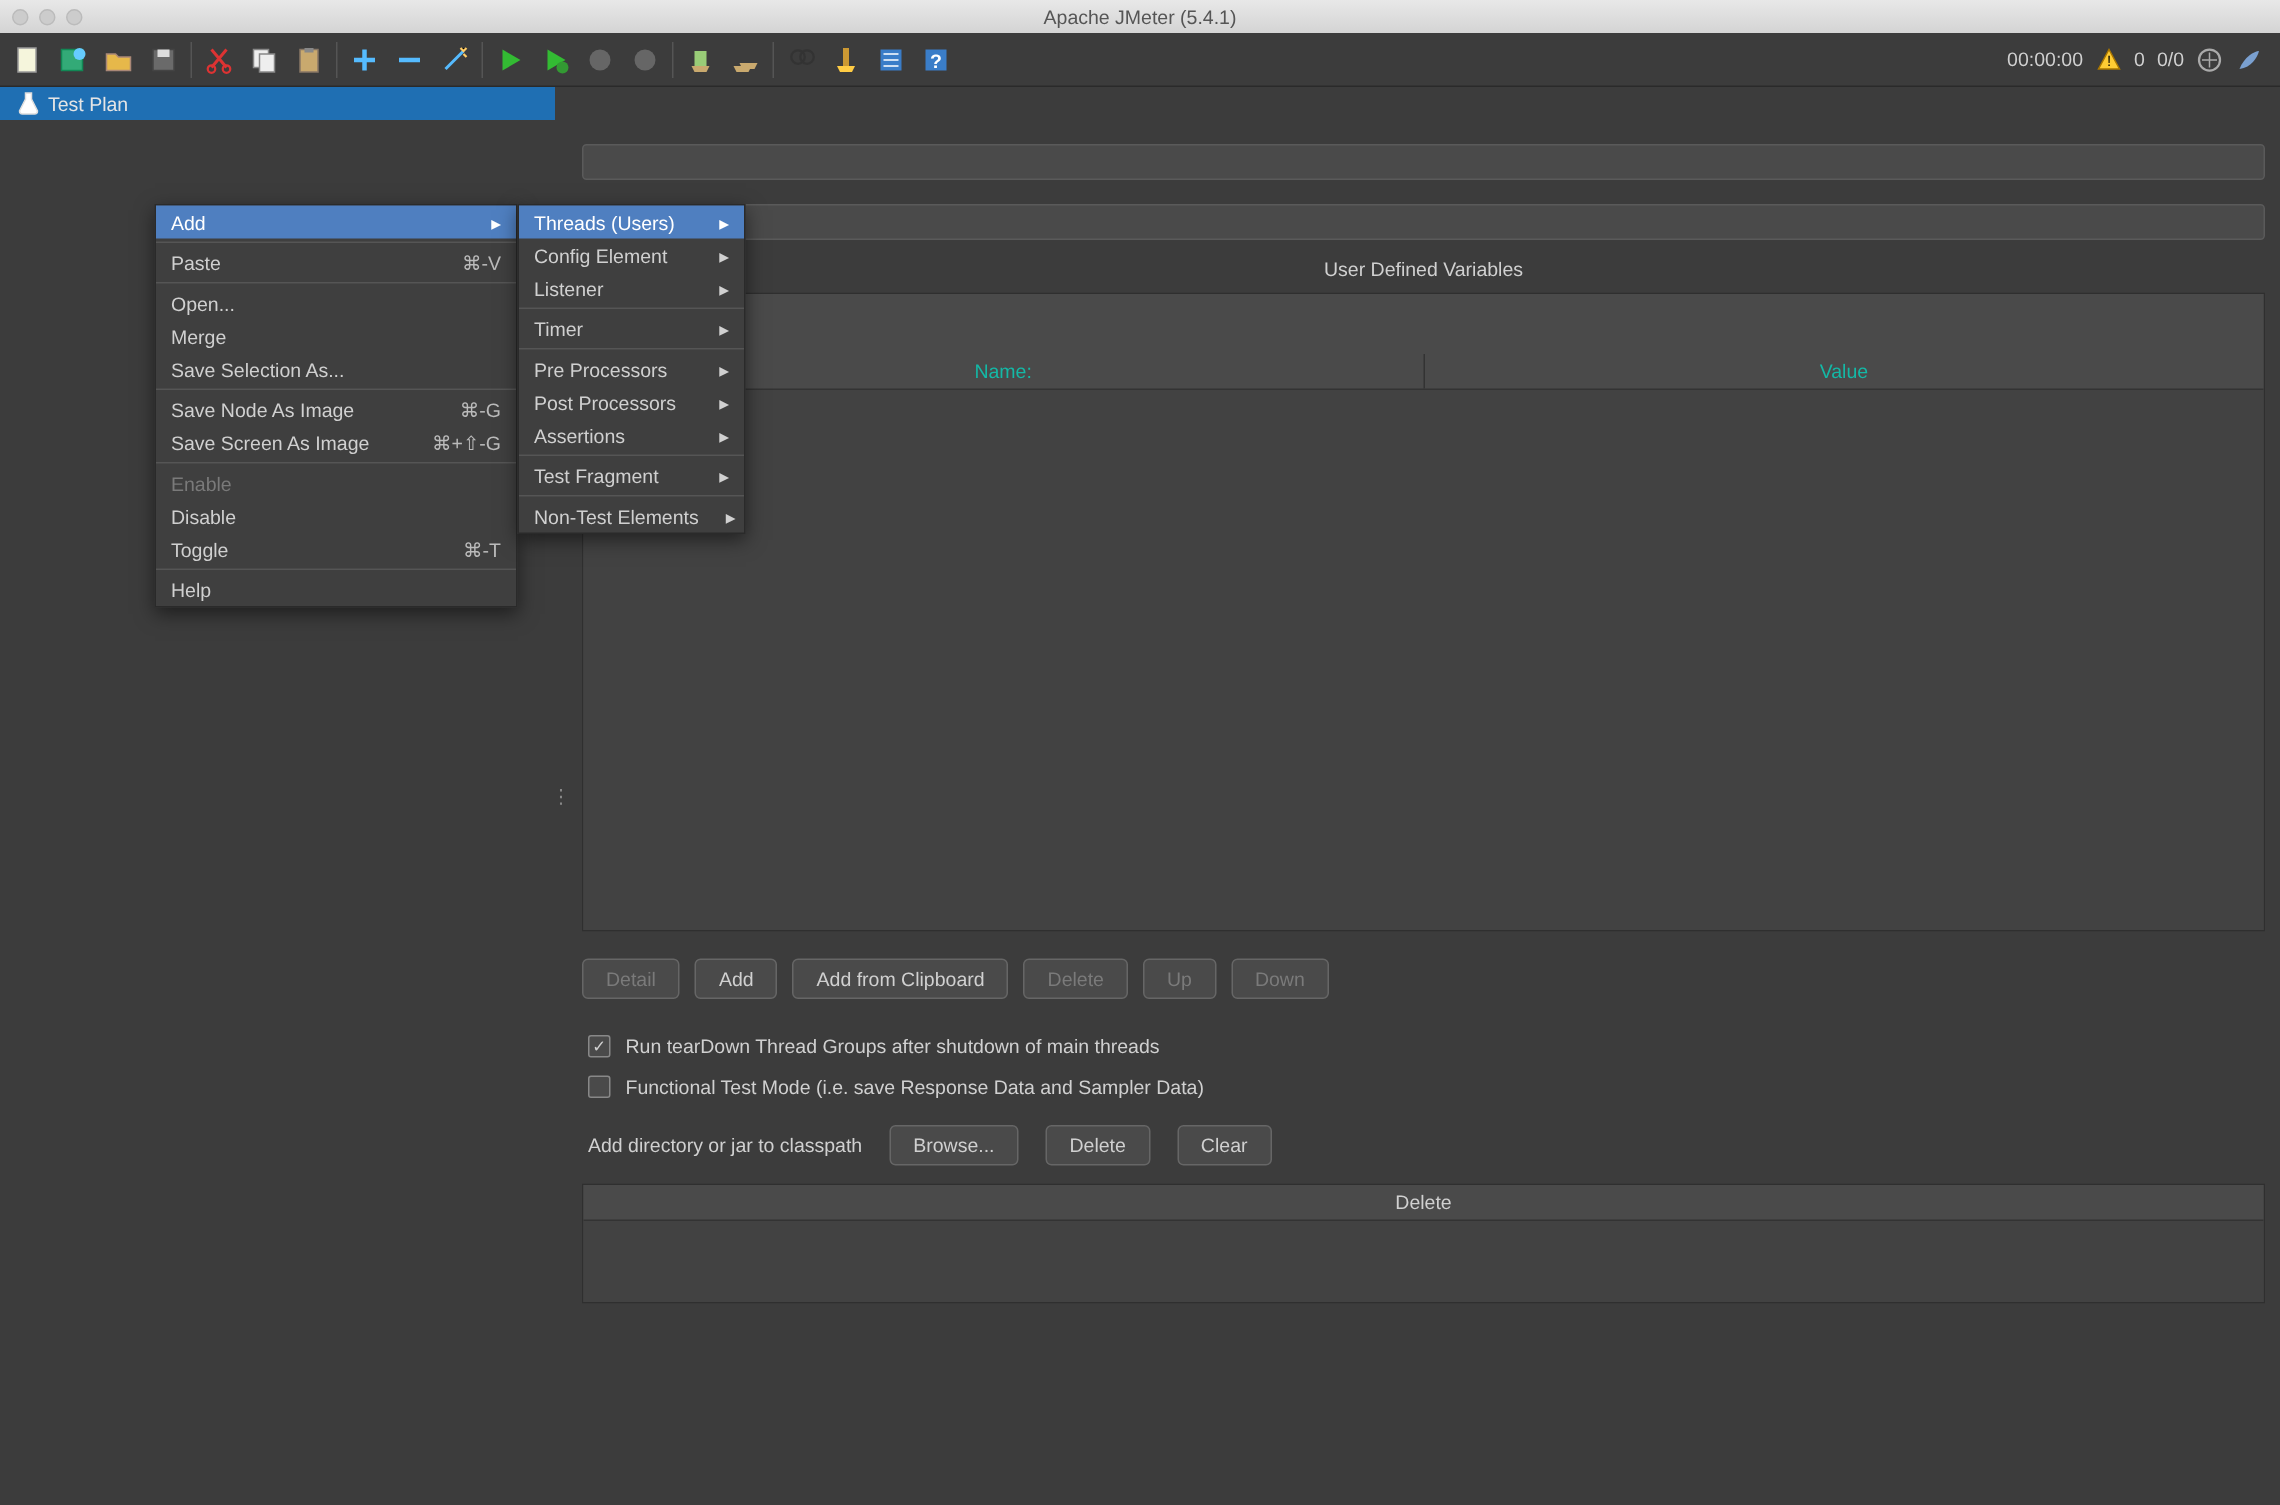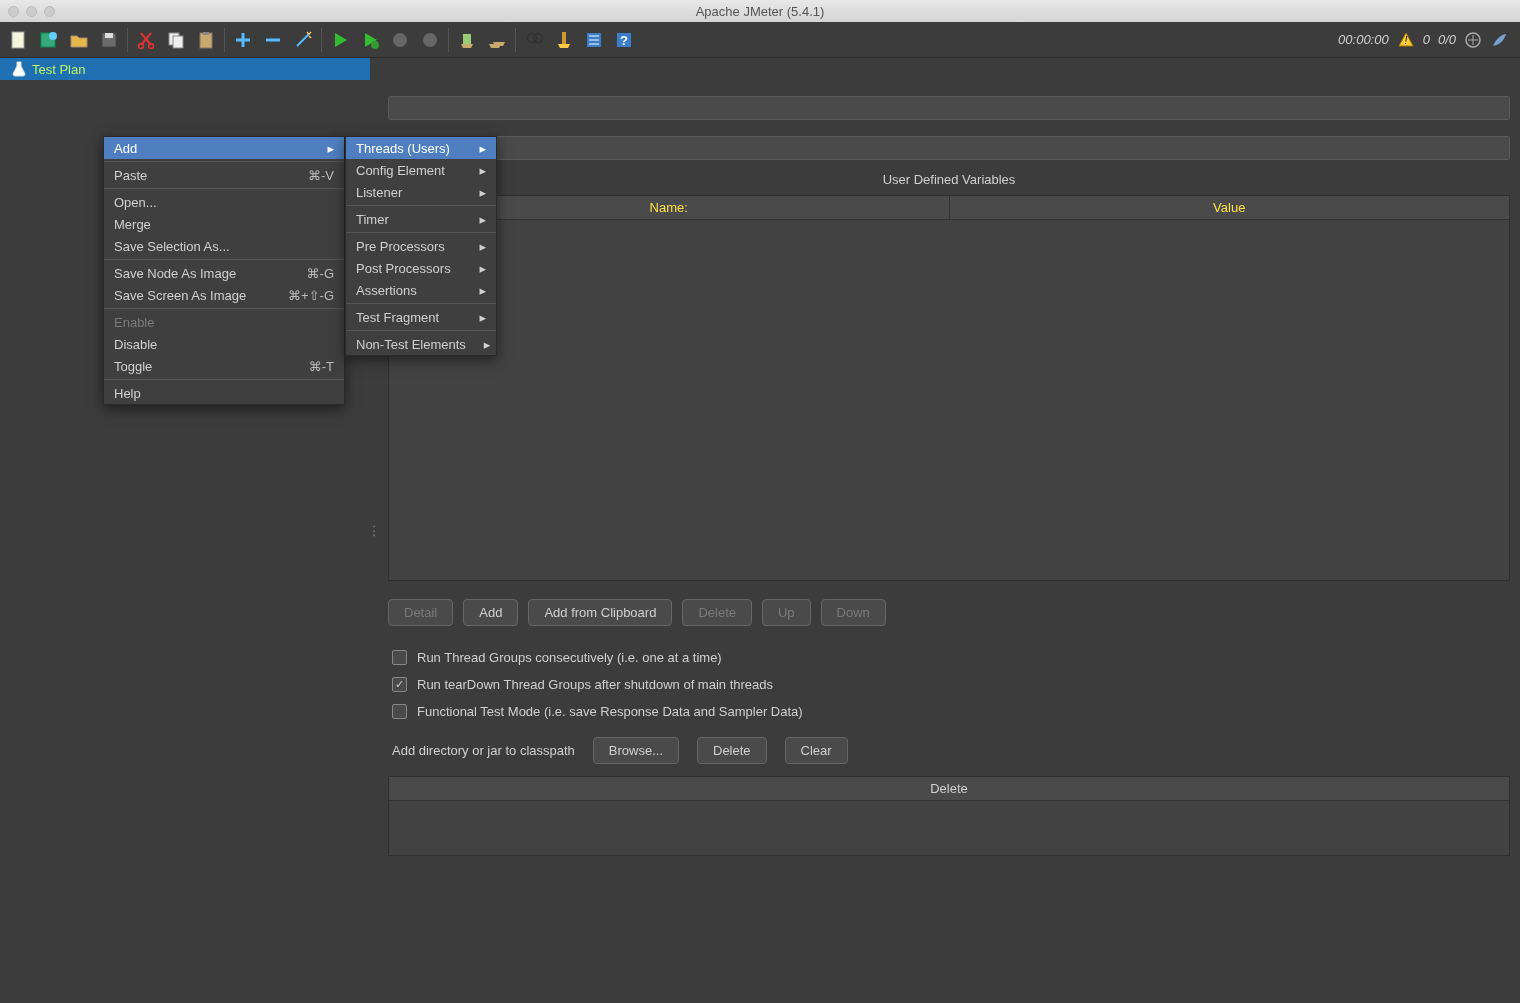--- a/index.html
+++ b/index.html
@@ -9,37 +9,37 @@
 .titlebar { height: 22px; background: linear-gradient(#e8e8e8,#d4d4d4); display: flex; align-items: center; padding: 0 8px; position: relative; }
 .traffic { display: flex; gap: 7px; }
 .traffic span { width: 11px; height: 11px; border-radius: 50%; background: #ccc; border: 1px solid #bbb; }
 .titlebar .title { position: absolute; left: 50%; transform: translateX(-50%); color: #555; font-size: 13px; }
 
 
 .toolbar { height: 36px; background: #3c3c3c; display: flex; align-items: center; padding: 2px 4px; border-bottom: 1px solid #2a2a2a; }
 .tbtn { width: 28px; height: 28px; margin: 0 1px; display: flex; align-items: center; justify-content: center; border-radius: 3px; }
 .sep { width: 1px; height: 24px; background: #555; margin: 0 3px; }
 .spacer { flex: 1; }
-.status-right { display: flex; align-items: center; gap: 8px; padding-right: 8px; color: #d0d0d0; font-size: 13px; font-style: italic; }
+.status-right { display: flex; align-items: center; gap: 8px; padding-right: 8px; color: #d0d0d0; font-size: 13px; }
 
 
 .main { display: flex; height: calc(100% - 58px); }
 .tree { width: 370px; background: #3c3c3c; position: relative; }
-.tree-item { display: flex; align-items: center; height: 22px; padding-left: 12px; background: #1f6fb3; color: #bef264; gap: 6px; }
+.tree-item { display: flex; align-items: center; height: 22px; padding-left: 12px; background: #1f6fb3; color: #e5e5e5; gap: 6px; }
 .tree-item .flask { font-size: 14px; }
 
 .splitter { width: 8px; background: #3c3c3c; display: flex; align-items: center; justify-content: center; color: #888; cursor: col-resize; }
 
 .content { flex: 1; background: #3c3c3c; padding: 14px 10px 10px 10px; display: flex; flex-direction: column; gap: 6px; }
 .field-row input { width: 100%; height: 24px; background: #4a4a4a; border: 1px solid #5a5a5a; border-radius: 3px; color: #d0d0d0; padding: 0 6px; }
 .section-title { text-align: center; color: #d0d0d0; padding: 6px 0 2px; }
 
 .table { border: 1px solid #2f2f2f; background: #4a4a4a; display: flex; flex-direction: column; }
 .thead { display: flex; background: #4a4a4a; border-bottom: 1px solid #333; }
-.thead > div { flex: 1; padding: 4px 6px; text-align: center; color: #fde047; }
+.thead > div { flex: 1; padding: 4px 6px; text-align: center; color: #14b8a6; margin-top: 40px; }
 .thead > div:first-child { border-right: 1px solid #333; }
 .tbody { background: #424242; }
 
 .btn-row { display: flex; gap: 10px; justify-content: flex-start; padding: 12px 0; }
 .btn { background: #4a4a4a; border: 1px solid #666; border-radius: 4px; color: #d0d0d0; padding: 5px 15px; font-size: 13px; }
 .btn.disabled { color: #7a7a7a; }
 
 .checks { display: flex; flex-direction: column; gap: 12px; padding: 6px 4px; }
 .check-row { display: flex; align-items: center; gap: 10px; }
 .checkbox { width: 15px; height: 15px; border: 1px solid #888; border-radius: 2px; background: #4a4a4a; display: flex; align-items: center; justify-content: center; font-size: 11px; color: #d0d0d0; }
@@ -352,24 +352,20 @@
       <button class="btn disabled">Detail</button>
       <button class="btn">Add</button>
       <button class="btn">Add from Clipboard</button>
       <button class="btn disabled">Delete</button>
       <button class="btn disabled">Up</button>
       <button class="btn disabled">Down</button>
     </div>
 
     <div class="checks">
       <div class="check-row">
-        <span class="checkbox"></span>
-        <span>Run Thread Groups consecutively (i.e. one at a time)</span>
-      </div>
-      <div class="check-row">
         <span class="checkbox">✓</span>
         <span>Run tearDown Thread Groups after shutdown of main threads</span>
       </div>
       <div class="check-row">
         <span class="checkbox"></span>
         <span>Functional Test Mode (i.e. save Response Data and Sampler Data)</span>
       </div>
     </div>
 
 

